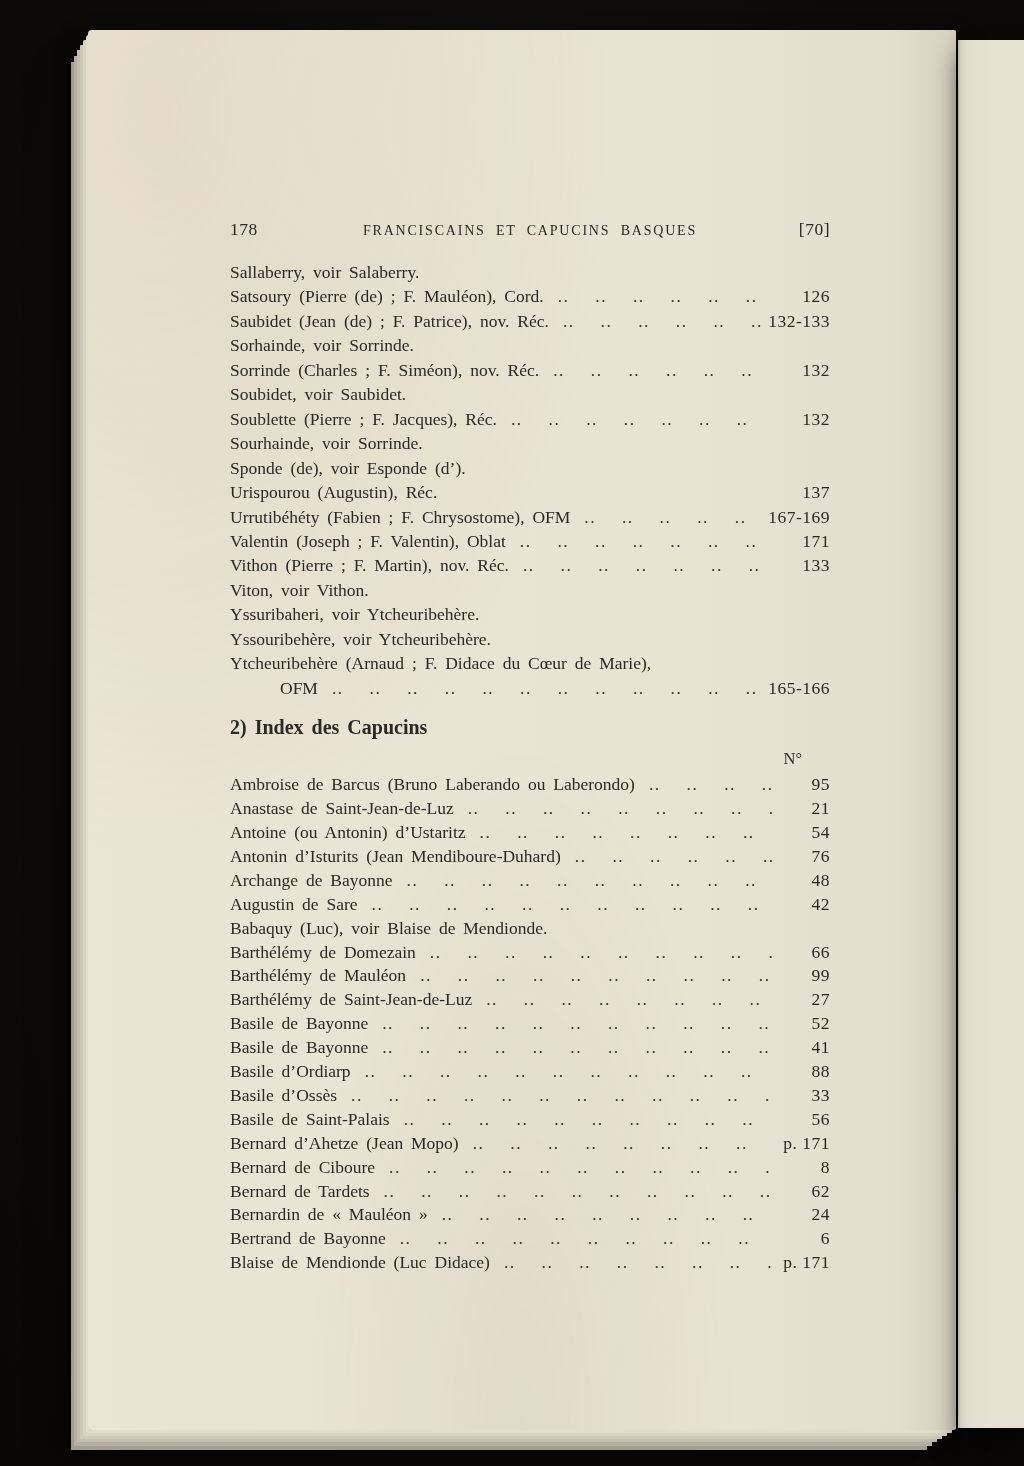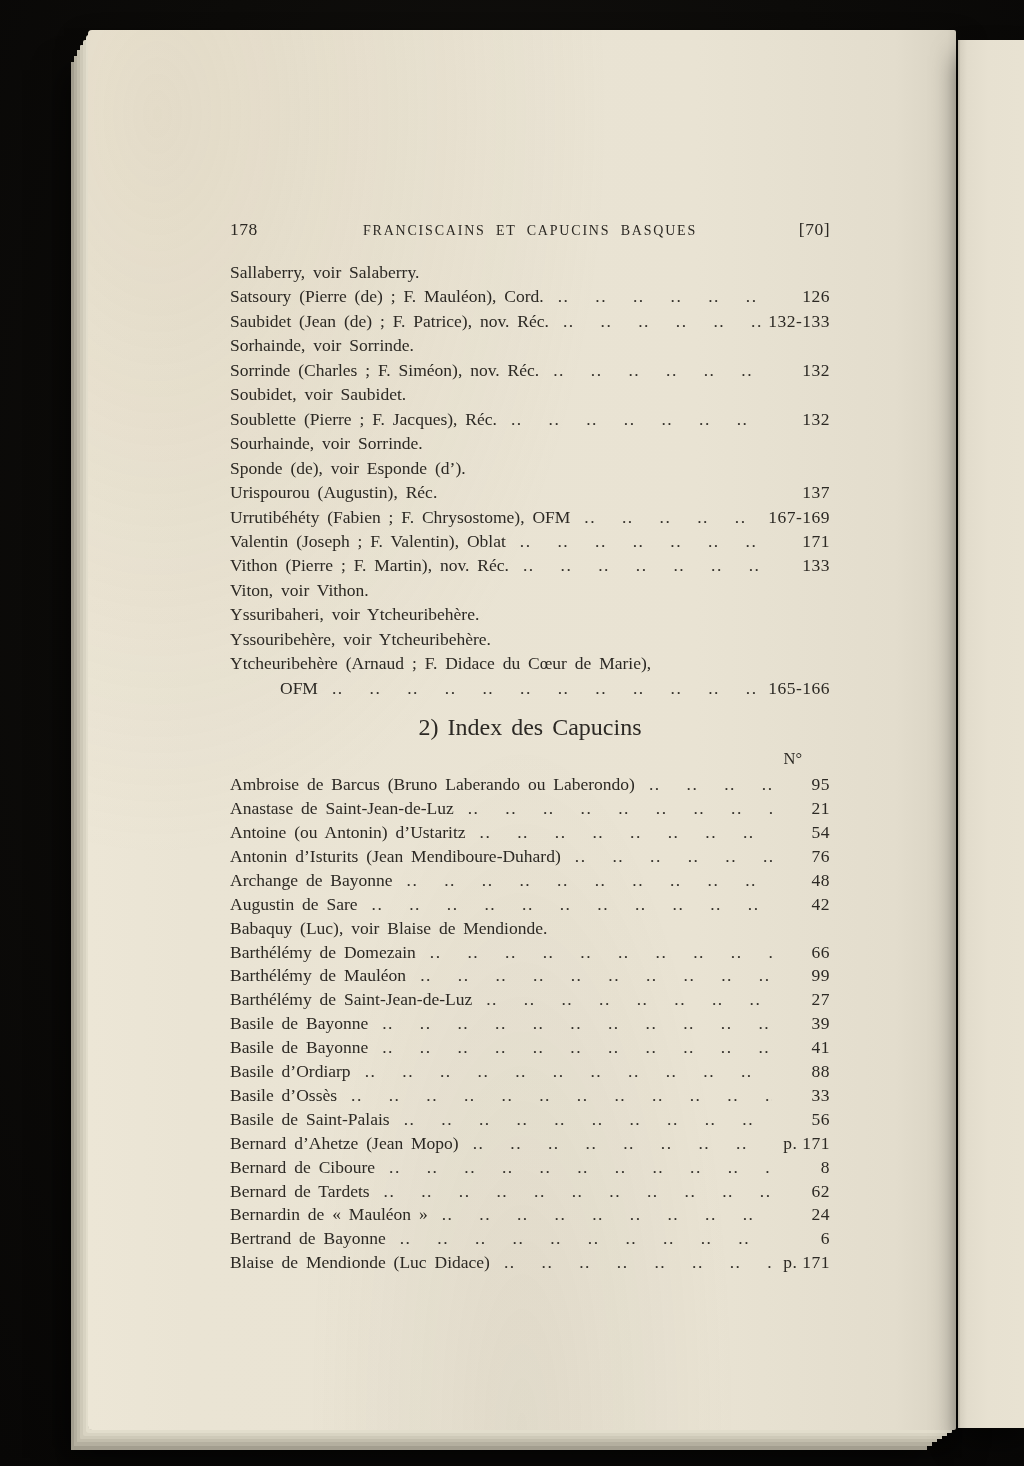--- a/index.html
+++ b/index.html
@@ -46,21 +46,21 @@
   .row{display:flex;align-items:flex-start;line-height:24.45px;white-space:nowrap;}
   .entries2 .row{line-height:23.9px;}
   .row .t{word-spacing:3.5px;flex-shrink:0;}
   .row.indent .t{padding-left:50px;}
   .row .dots{
     flex:1 1 auto;overflow:hidden;white-space:nowrap;
     padding-left:14px;padding-right:22px;
     word-spacing:20px;letter-spacing:1.5px;color:#33302a;
   }
   .row .n{text-align:right;min-width:58px;flex-shrink:0;letter-spacing:0.5px;}
-  .heading{text-align:center;font-weight:normal;font-size:24px;margin-top:14px;word-spacing:3px;line-height:26px;}
+  .heading{text-align:left;font-weight:bold;font-size:20px;margin-top:14px;word-spacing:3px;line-height:26px;}
   .colhdr{text-align:right;padding-right:28px;margin-top:8px;font-size:16.5px;line-height:22px;}
   .entries2{margin-top:3px;}
 </style>
 </head>
 <body>
 
 <div class="page">
   <div class="textblock">
 
     <div class="hdr">
@@ -193,21 +193,21 @@
           <span class="n">99</span>
         </div>
         <div class="row">
           <span class="t">Barthélémy de Saint-Jean-de-Luz</span>
           <span class="dots">.. .. .. .. .. .. .. .. .. .. .. .. .. .. .. .. .. .. .. .. .. .. .. .. .. .. .. .. .. .. </span>
           <span class="n">27</span>
         </div>
         <div class="row">
           <span class="t">Basile de Bayonne</span>
           <span class="dots">.. .. .. .. .. .. .. .. .. .. .. .. .. .. .. .. .. .. .. .. .. .. .. .. .. .. .. .. .. .. </span>
-          <span class="n">39</span>
+          <span class="n">52</span>
         </div>
         <div class="row">
           <span class="t">Basile de Bayonne</span>
           <span class="dots">.. .. .. .. .. .. .. .. .. .. .. .. .. .. .. .. .. .. .. .. .. .. .. .. .. .. .. .. .. .. </span>
           <span class="n">41</span>
         </div>
         <div class="row">
           <span class="t">Basile d’Ordiarp</span>
           <span class="dots">.. .. .. .. .. .. .. .. .. .. .. .. .. .. .. .. .. .. .. .. .. .. .. .. .. .. .. .. .. .. </span>
           <span class="n">88</span>

